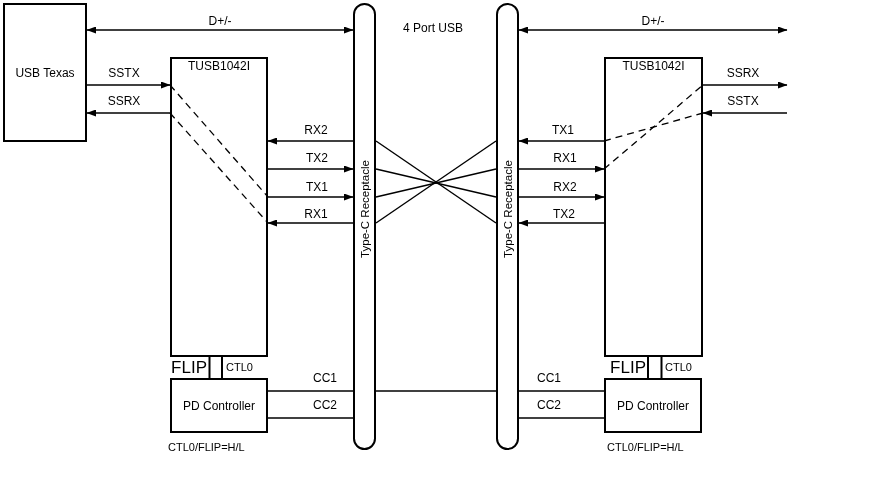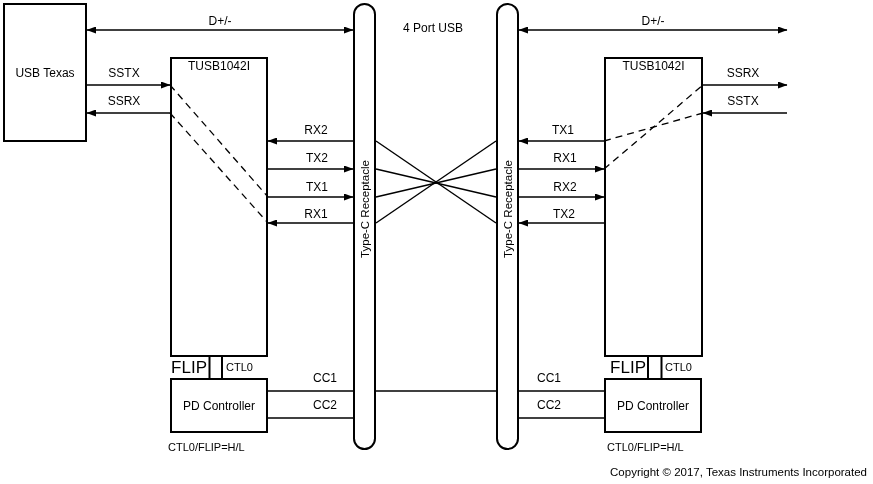--- a/index.html
+++ b/index.html
@@ -171,14 +171,13 @@
   <span class="lbl" style="left:549px; top:399px;">CC2</span>
 
   <span class="lbl-r" style="right:666px; top:361px;">FLIP</span>
   <span class="lbl-l" style="left:226px; top:361px;">CTL0</span>
   <span class="lbl-r" style="right:227px; top:361px;">FLIP</span>
   <span class="lbl-l" style="left:665px; top:361px;">CTL0</span>
 
   <span class="lbl-l" style="left:168px; top:441px;">CTL0/FLIP=H/L</span>
   <span class="lbl-l" style="left:607px; top:441px;">CTL0/FLIP=H/L</span>
 
-  <span class="copyright" style="right:6px; top:466px;">Copyright © 2017, Texas Instruments Incorporated</span>
 </div>
 
 </body></html>

